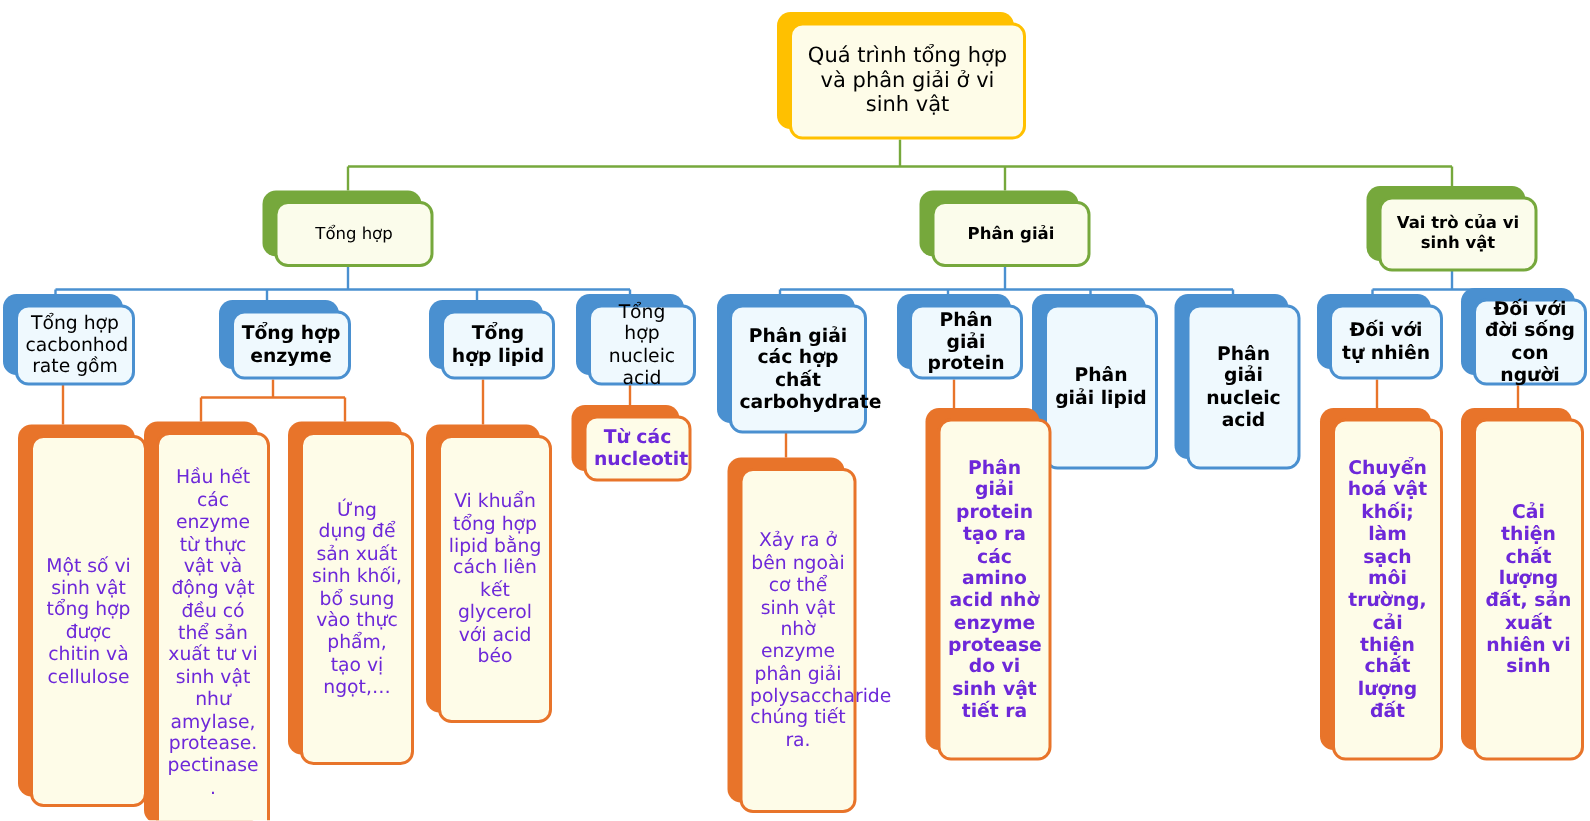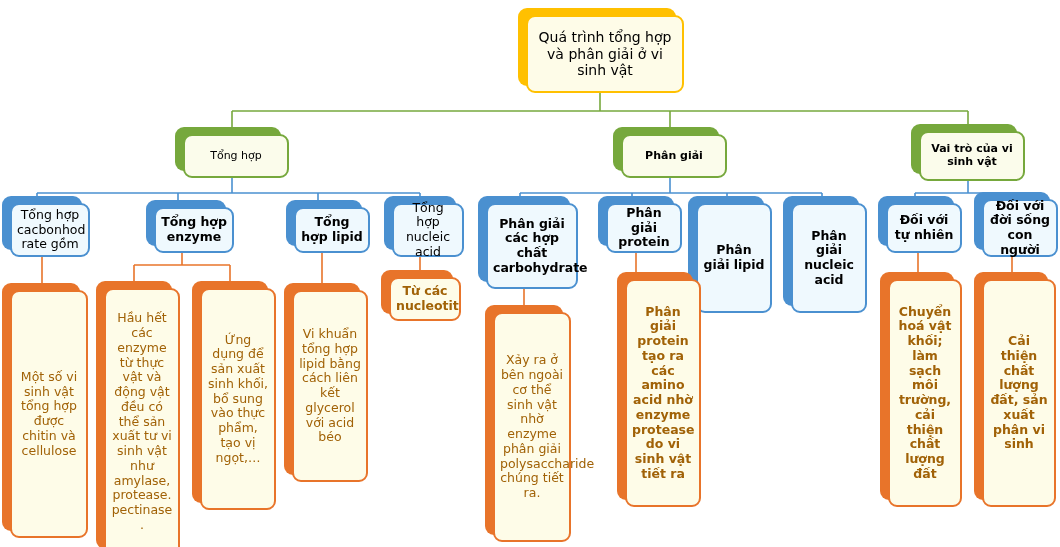--- a/index.html
+++ b/index.html
@@ -87,21 +87,21 @@
     color: #000000;
     font-size: 12.5px;
   }
   .n-blue.bold .card { font-weight: bold; }
 
   
   .n-orange .shadow { background: #E8742A; }
   .n-orange .card {
     background: #FEFCE8;
     border: 2.5px solid #E8742A;
-    color: #a16207;
+    color: #6d28d9;
     font-size: 12.5px;
   }
   .n-orange.bold .card { font-weight: bold; }
 </style>
 </head>
 <body>
 
 <div id="canvas">
 
   <svg id="connectors" viewBox="0 0 1060 547" xmlns="http://www.w3.org/2000/svg">
@@ -253,21 +253,21 @@
     </div>
   </div>
 
   <div class="node n-blue bold" style="left:974px; top:192px; width:76px; height:58px;">
     <div class="shadow"></div>
     <div class="card">
       <span>Đối với đời sống con người</span>
     </div>
   </div>
 
-  <div class="node n-orange" style="left:2px; top:283px; width:78px; height:248px;">
+  <div class="node n-orange" style="left:12px; top:283px; width:78px; height:248px;">
     <div class="shadow"></div>
     <div class="card">
       <span>Một số vi sinh vật tổng hợp được chitin và cellulose</span>
     </div>
   </div>
 
   <div class="node n-orange" style="left:96px; top:281px; width:76px; height:268px;">
     <div class="shadow"></div>
     <div class="card">
       <span>Hầu hết các enzyme từ thực vật và động vật đều có thể sản xuất tư vi sinh vật như amylase, protease. pectinase .</span>
@@ -312,17 +312,17 @@
   <div class="node n-orange bold" style="left:880px; top:272px; width:74px; height:228px;">
     <div class="shadow"></div>
     <div class="card">
       <span>Chuyển hoá vật khối; làm sạch môi trường, cải thiện chất lượng đất</span>
     </div>
   </div>
 
   <div class="node n-orange bold" style="left:974px; top:272px; width:74px; height:228px;">
     <div class="shadow"></div>
     <div class="card">
-      <span>Cải thiện chất lượng đất, sản xuất phân vi sinh</span>
+      <span>Cải thiện chất lượng đất, sản xuất nhiên vi sinh</span>
     </div>
   </div>
 
 </div>
 
 </body></html>

